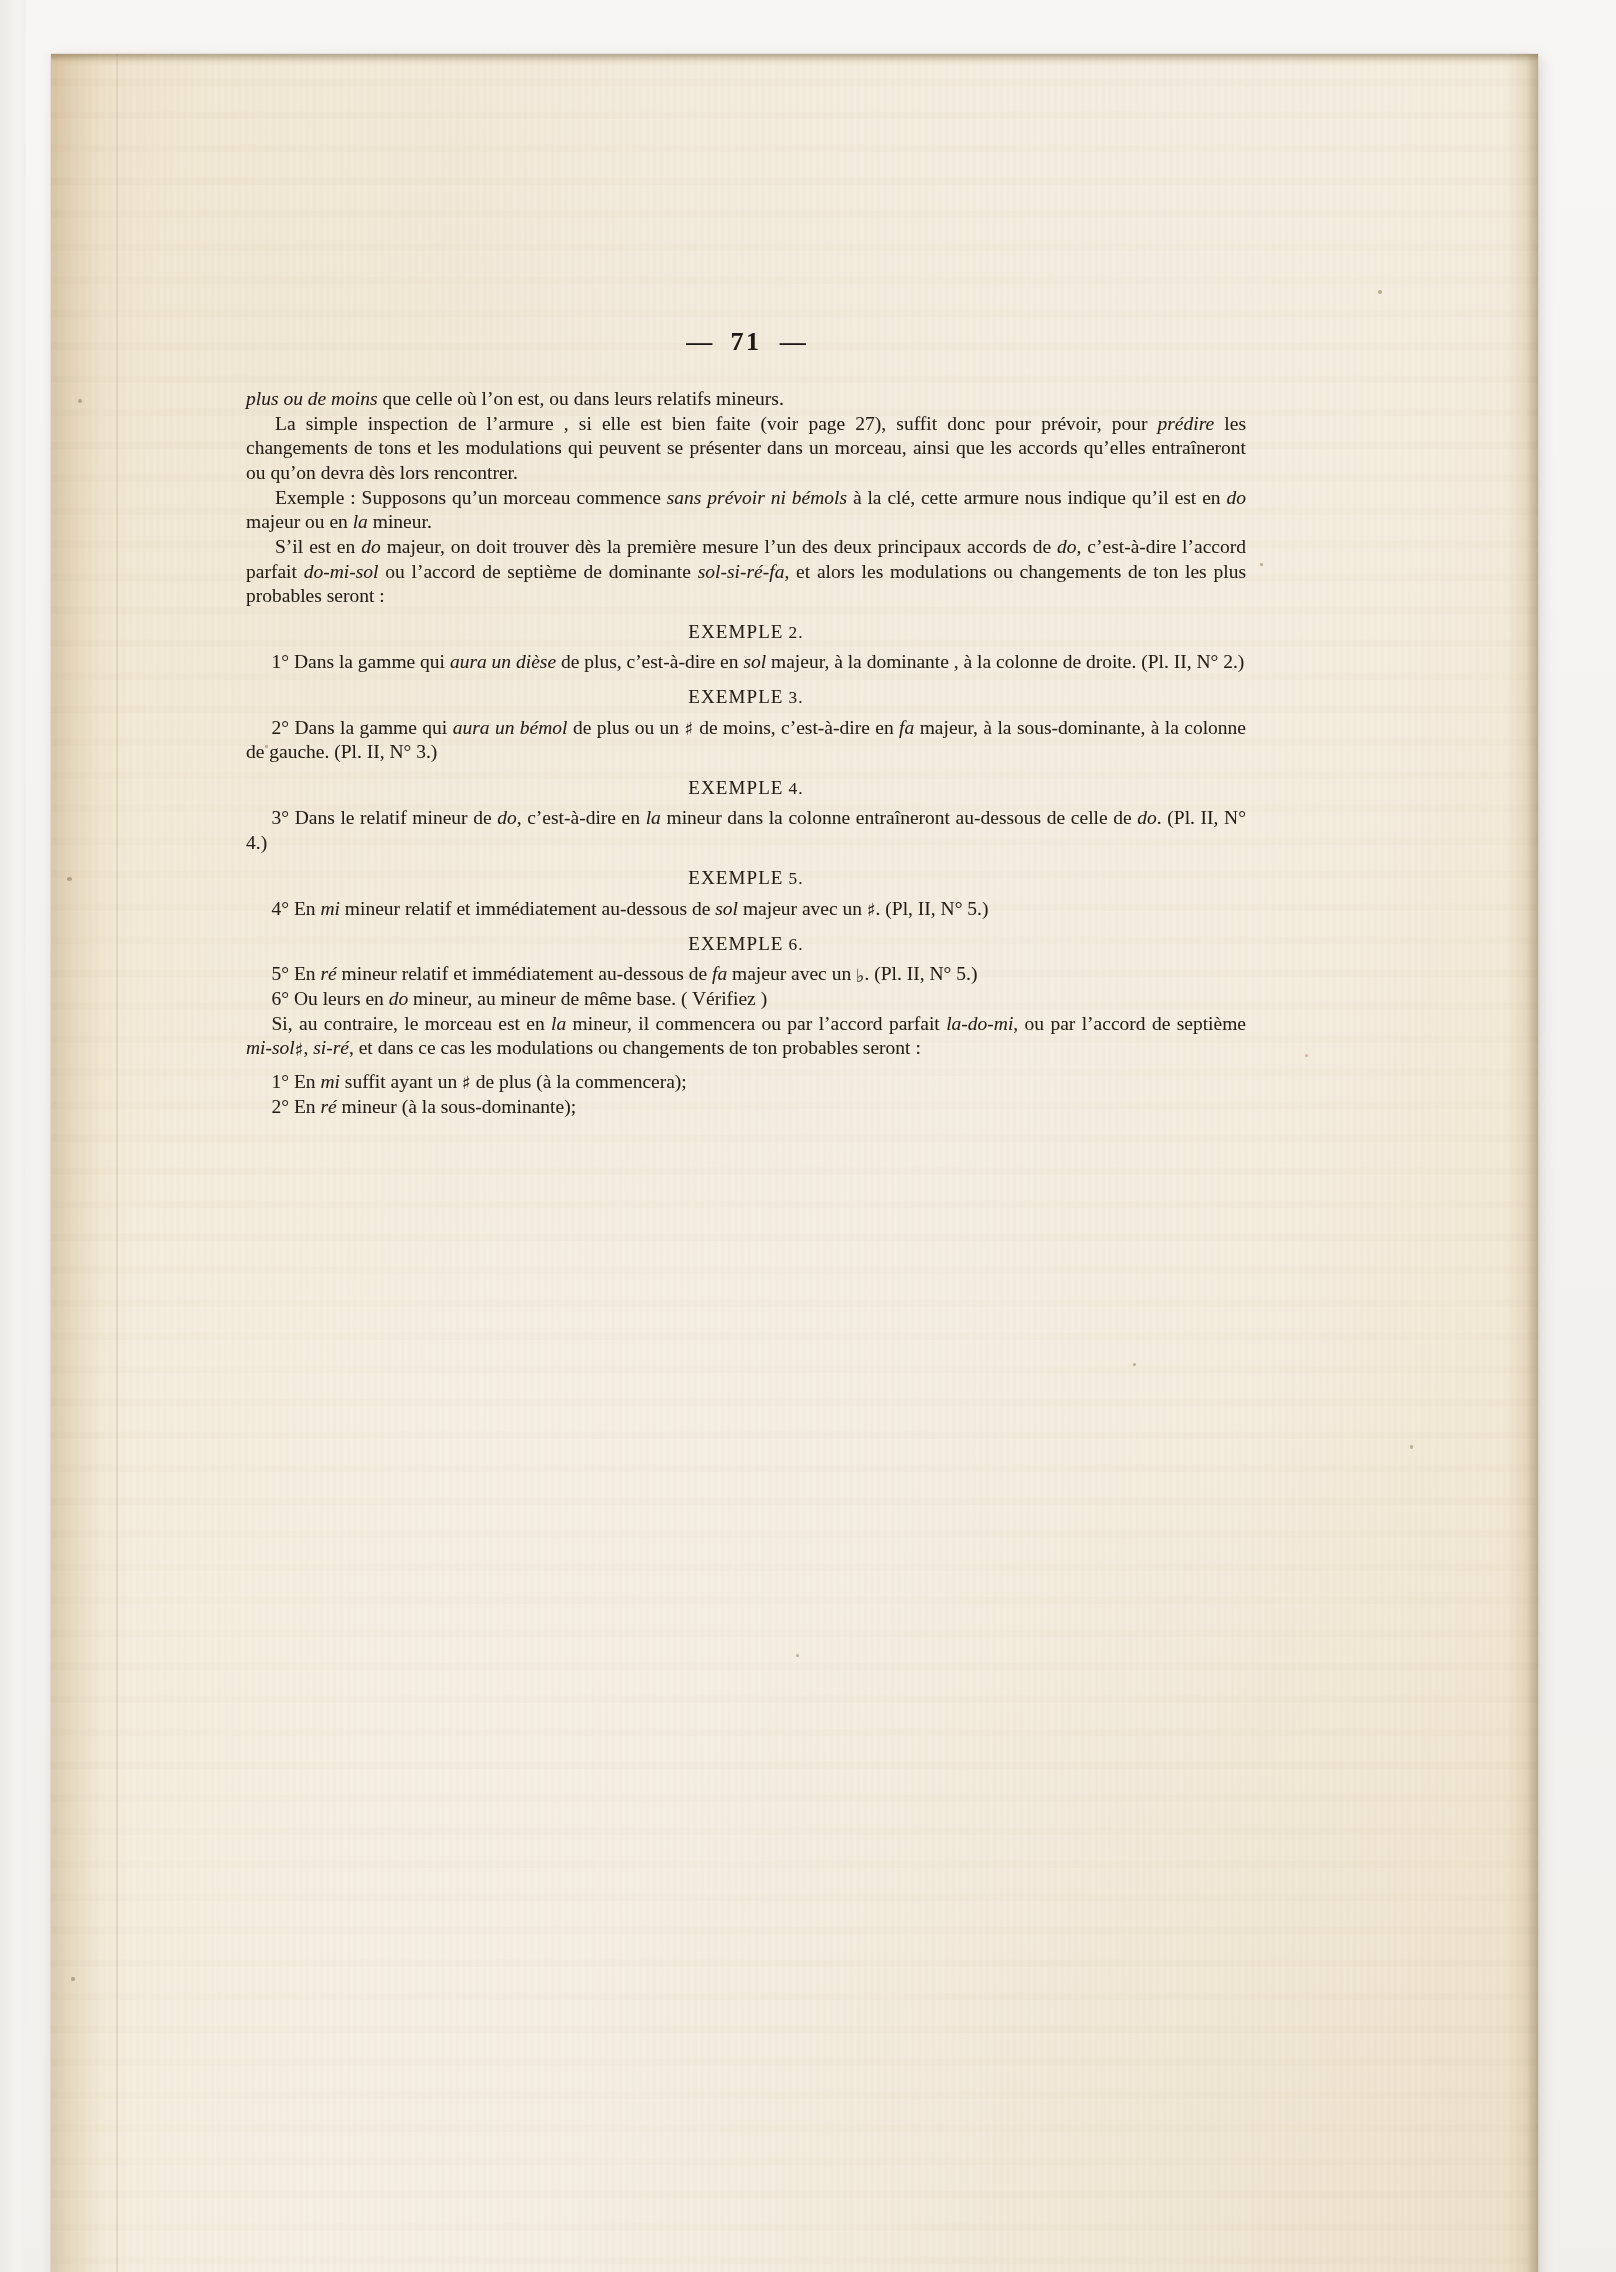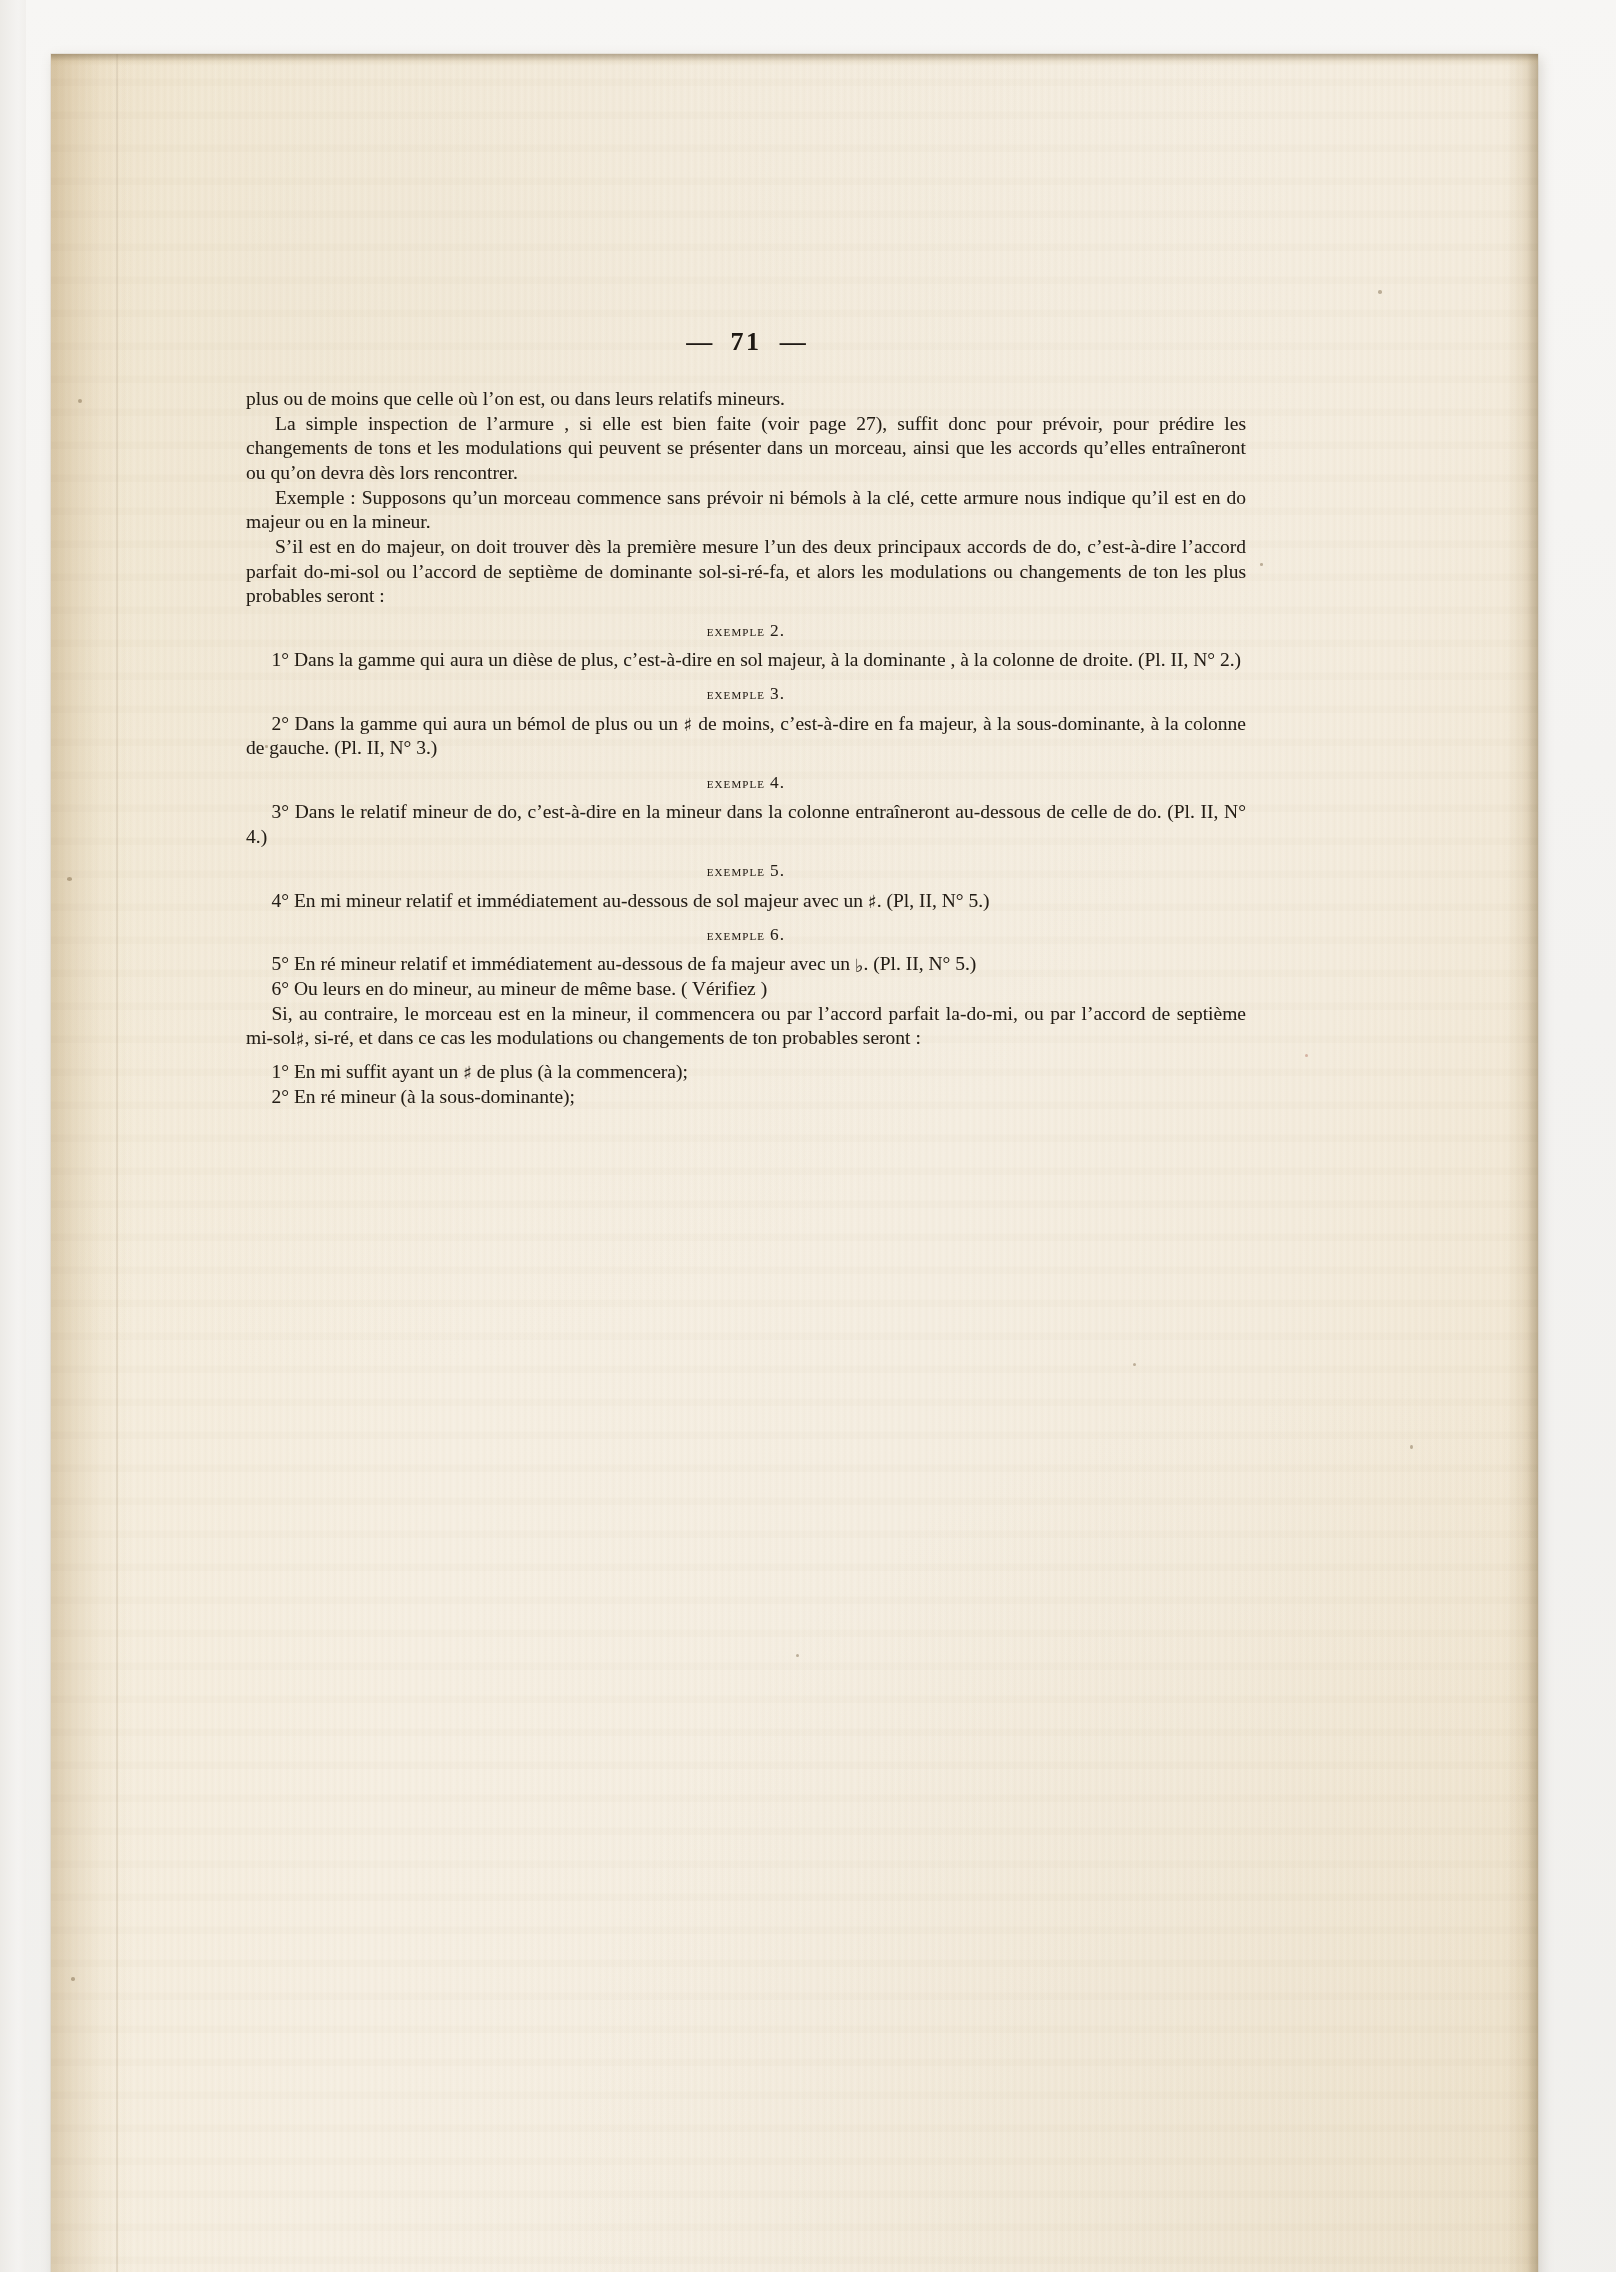--- a/index.html
+++ b/index.html
@@ -170,31 +170,31 @@
     line-height: 1.265;
     text-align: justify;
     text-justify: inter-word;
     color: #231d16;
     -webkit-font-smoothing: antialiased;
   }
   p.first      { text-indent: 0; }
   p.indent     { text-indent: 29px; }
   p.item       { text-indent: 25.5px; }
 
-  .it { }
+  .it { font-style: italic; }
 
   h4.example {
     margin: 11.8px 0 7.3px 0;
     text-align: center;
     font-size: 15.5px;
     font-weight: 400;
     letter-spacing: .07em;
     color: #241e17;
   }
-  h4.example .word { font-size: 11px; }
+  h4.example .word { font-size: 19px; }
   h4.example .num  { font-size: 17.3px; }
   .gap-m { height: 9px; }
 
   .accidental {
     font-family: "DejaVu Sans", sans-serif;
     font-size: 18px;
     line-height: 0;
     position: relative;
     top: 1.4px;
   }

